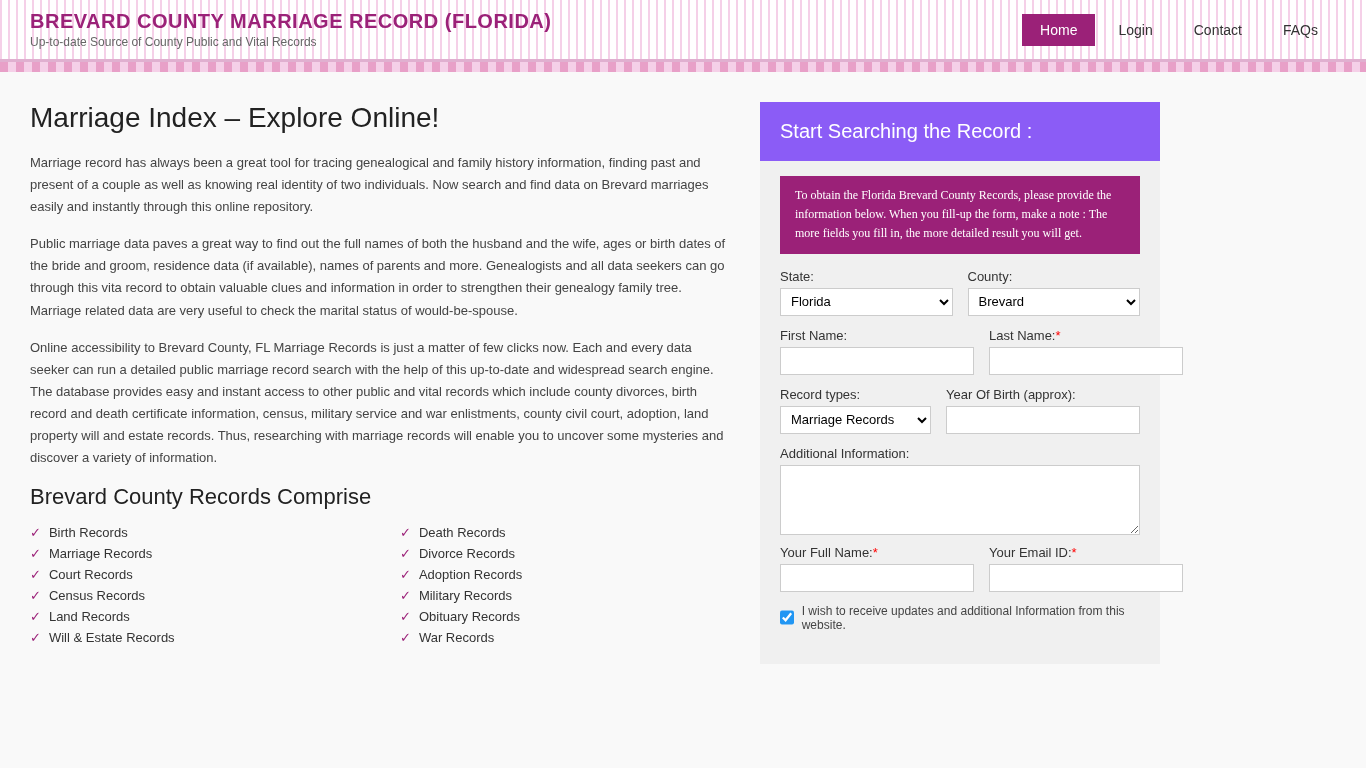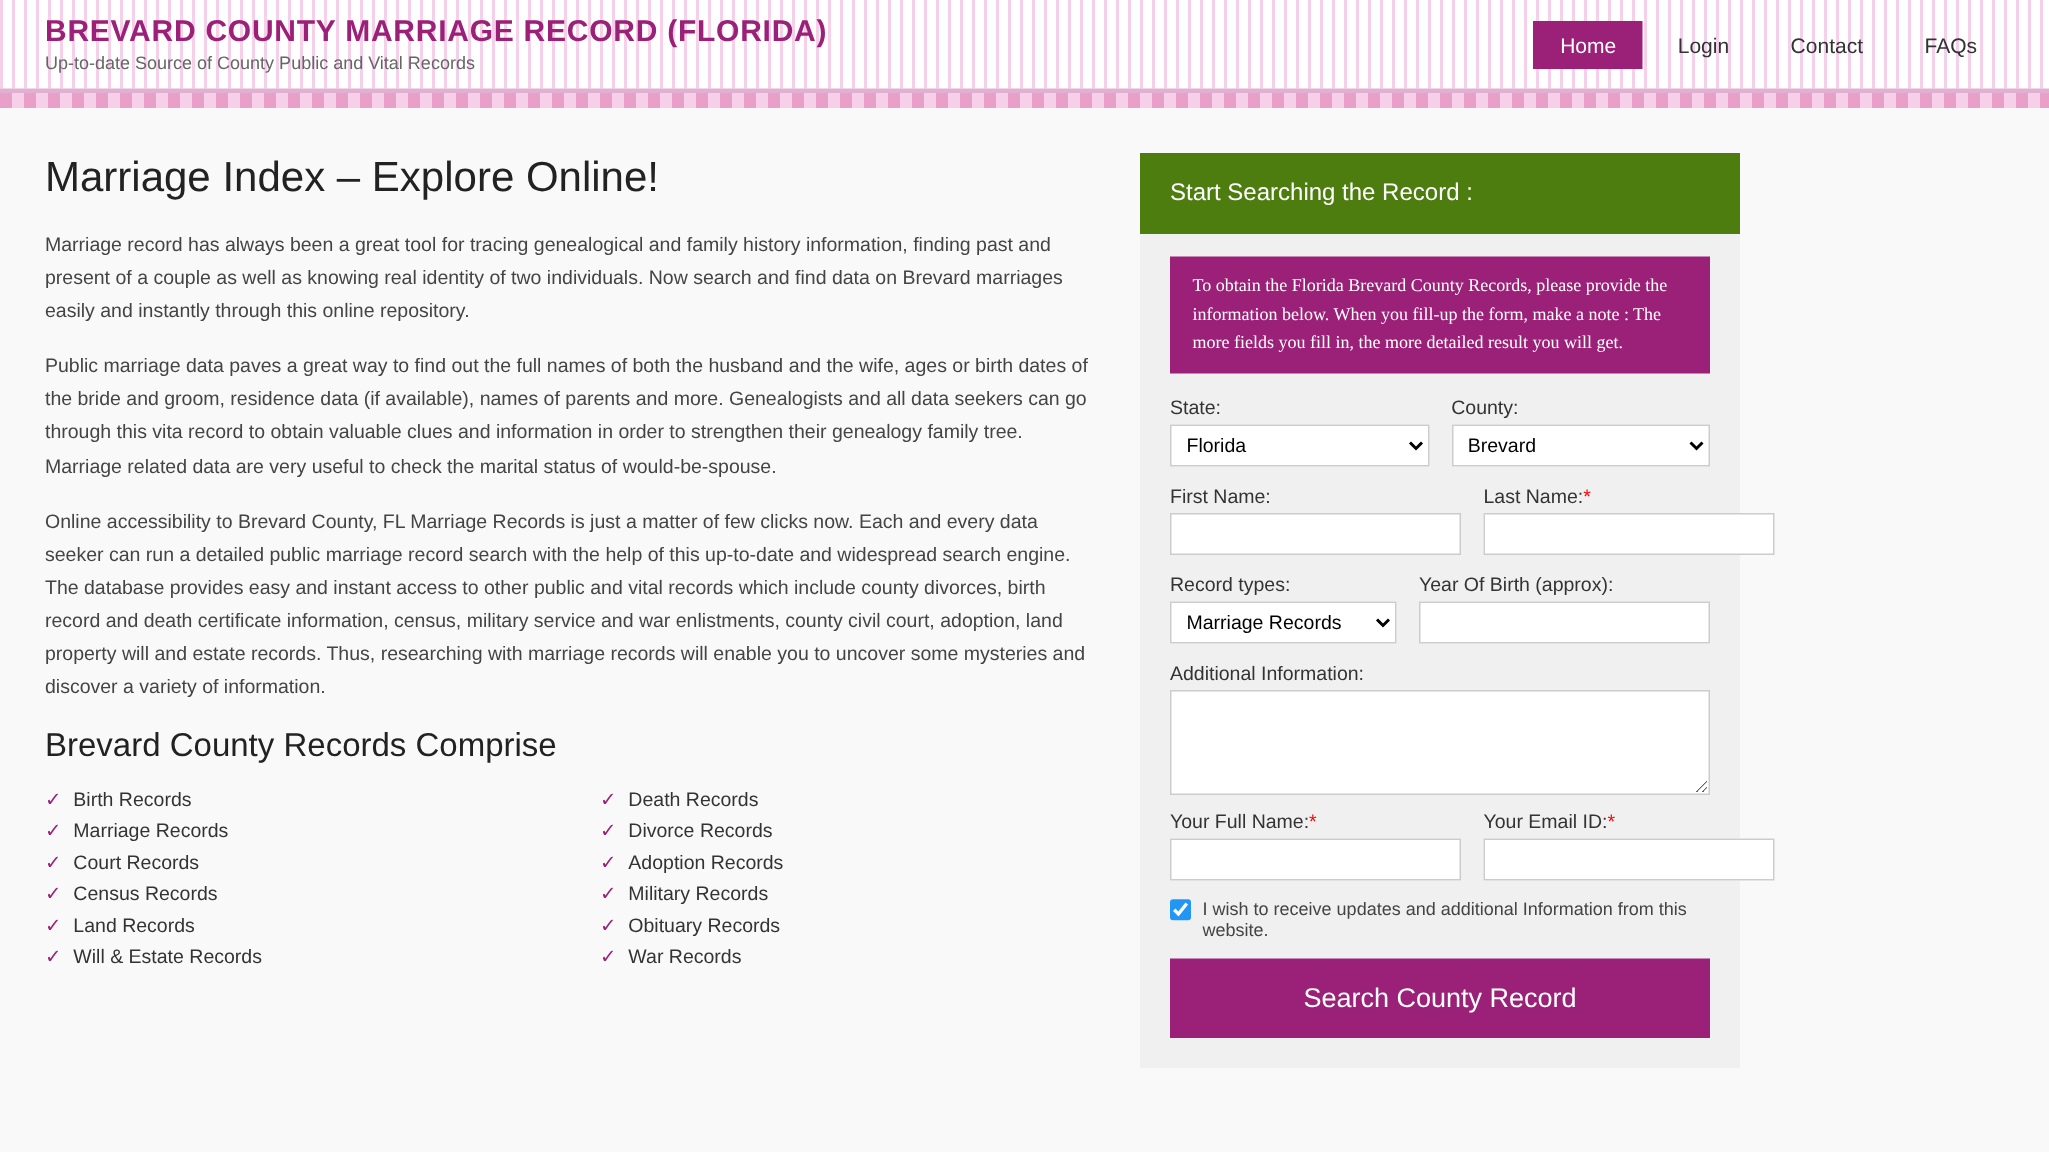--- a/index.html
+++ b/index.html
@@ -101,24 +101,24 @@
       color: #9b2178;
       font-size: 13px;
     }
 
     
     .right-panel {
       width: 400px;
       flex-shrink: 0;
     }
     .panel-header {
-      background: #4d7c0f;
+      background: #8b5cf6;
       color: #fff;
       padding: 18px 20px;
-      font-size: 16px;
+      font-size: 20px;
       font-weight: normal;
     }
     .panel-body {
       background: #f0f0f0;
       padding: 15px 20px 20px;
     }
     .panel-intro {
       background: #9b2178;
       color: #fff;
       font-size: 12px;
@@ -166,20 +166,21 @@
       width: 100%;
     }
     .please-provide {
       font-size: 12px;
       color: #555;
       margin-bottom: 8px;
       margin-top: 5px;
     }
     .checkbox-row {
       display: flex;
+      align-items: center;
       gap: 8px;
       margin: 12px 0;
     }
     .checkbox-row input[type="checkbox"] {
       accent-color: #2196f3;
       width: 15px;
       height: 15px;
     }
     .checkbox-row label {
       font-size: 12px;
@@ -352,17 +353,16 @@
         </div>
       </div>
 
       
       <div class="checkbox-row">
         <input type="checkbox" checked="" style="">
         <label>I wish to receive updates and additional Information from this website.</label>
       </div>
 
       
-      <button class="search-btn">Search County Record</button>
     </div>
   </div>
 
 </div>
 
 </body></html>

